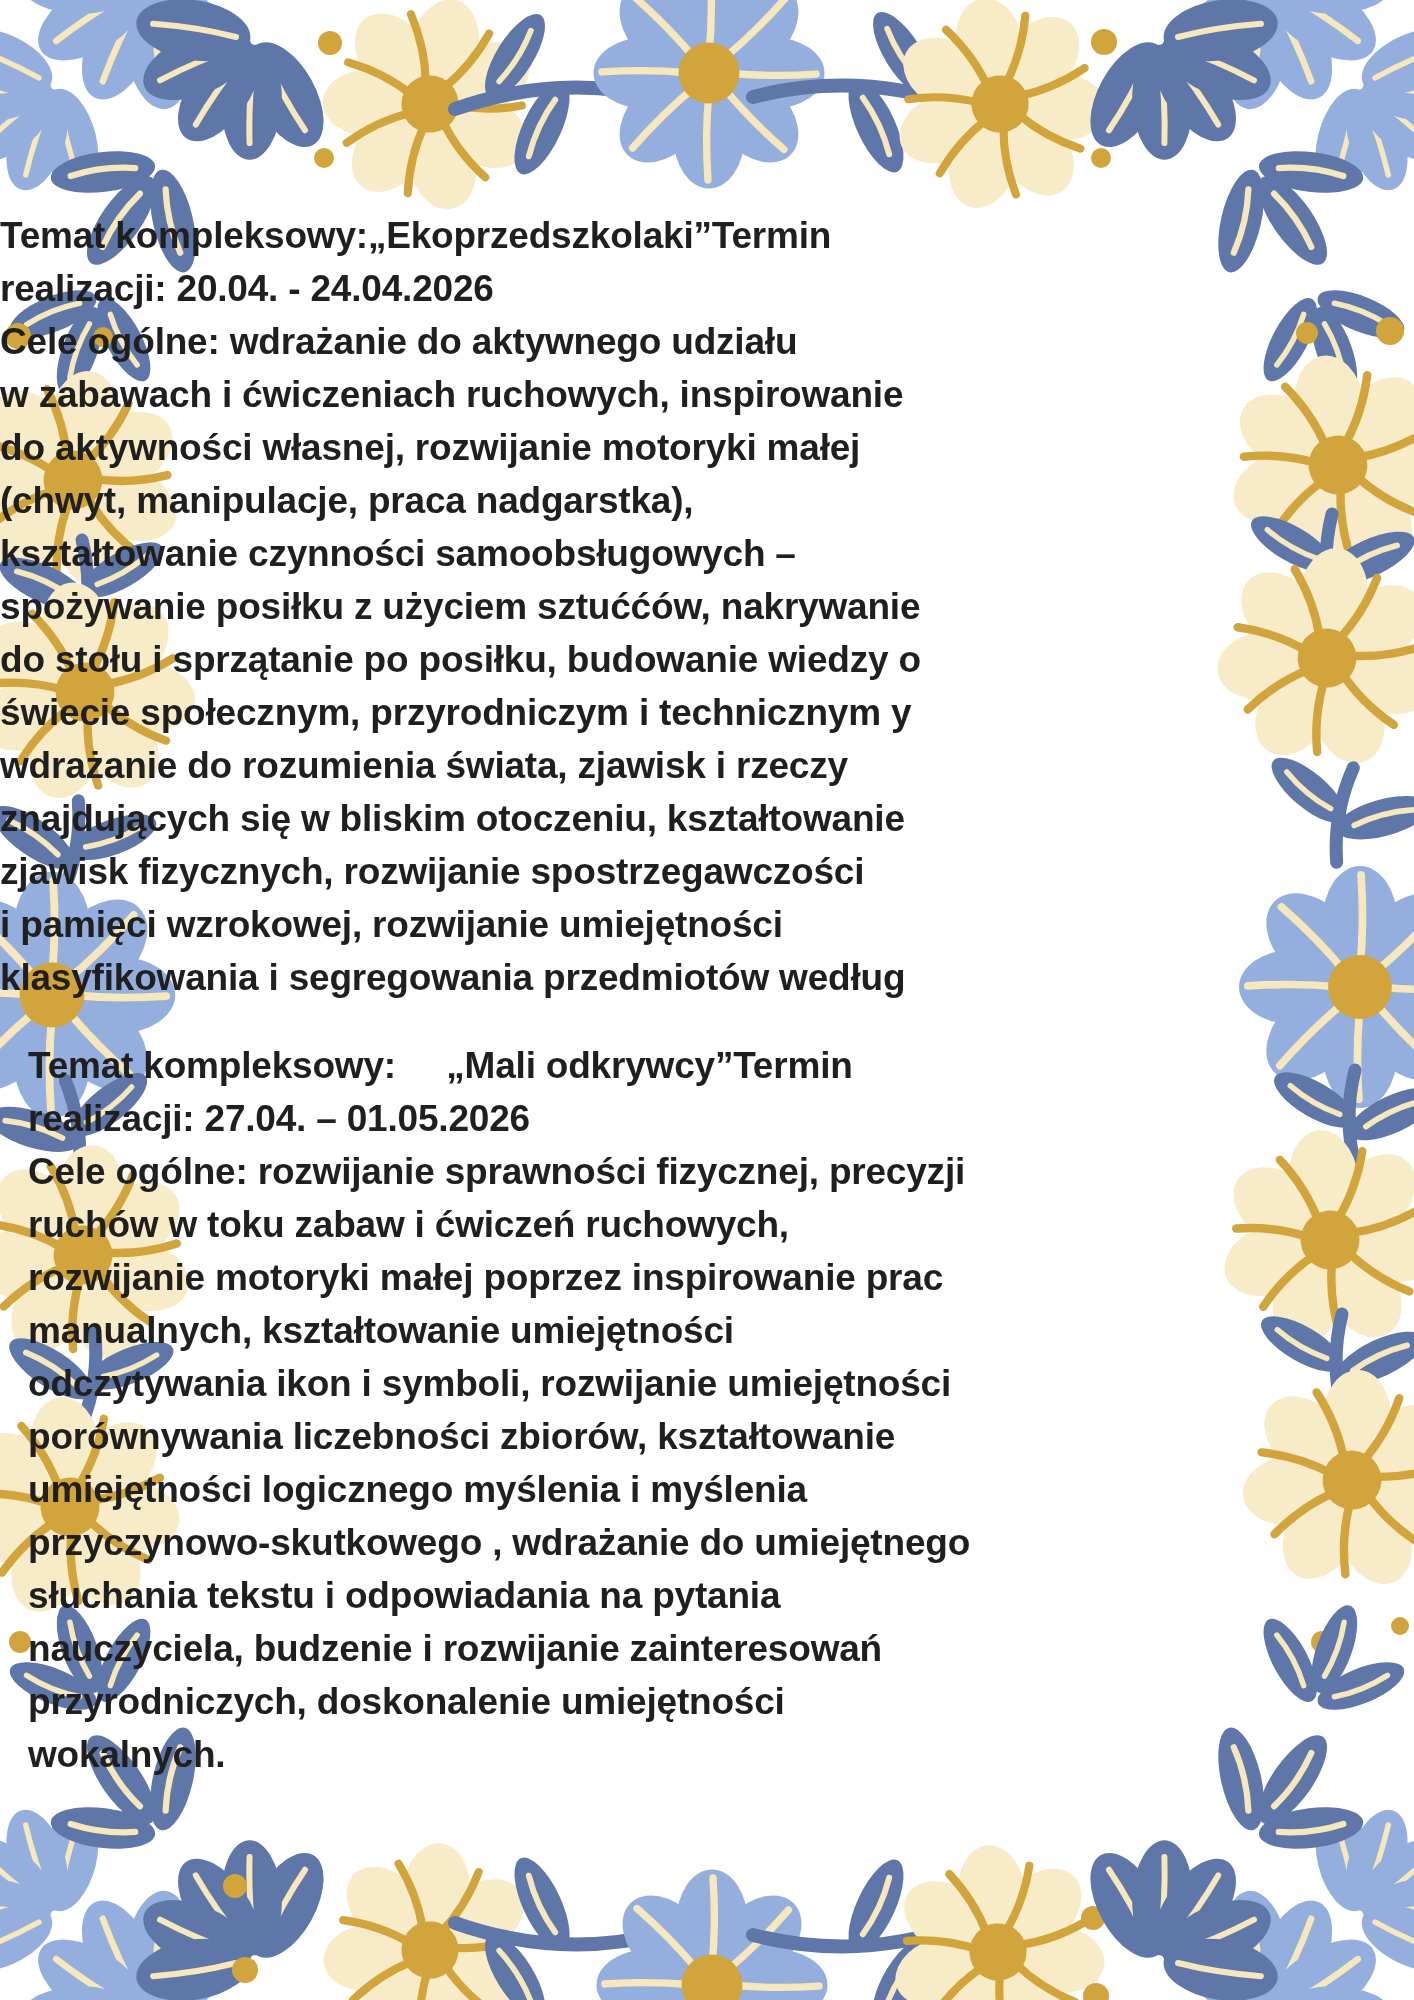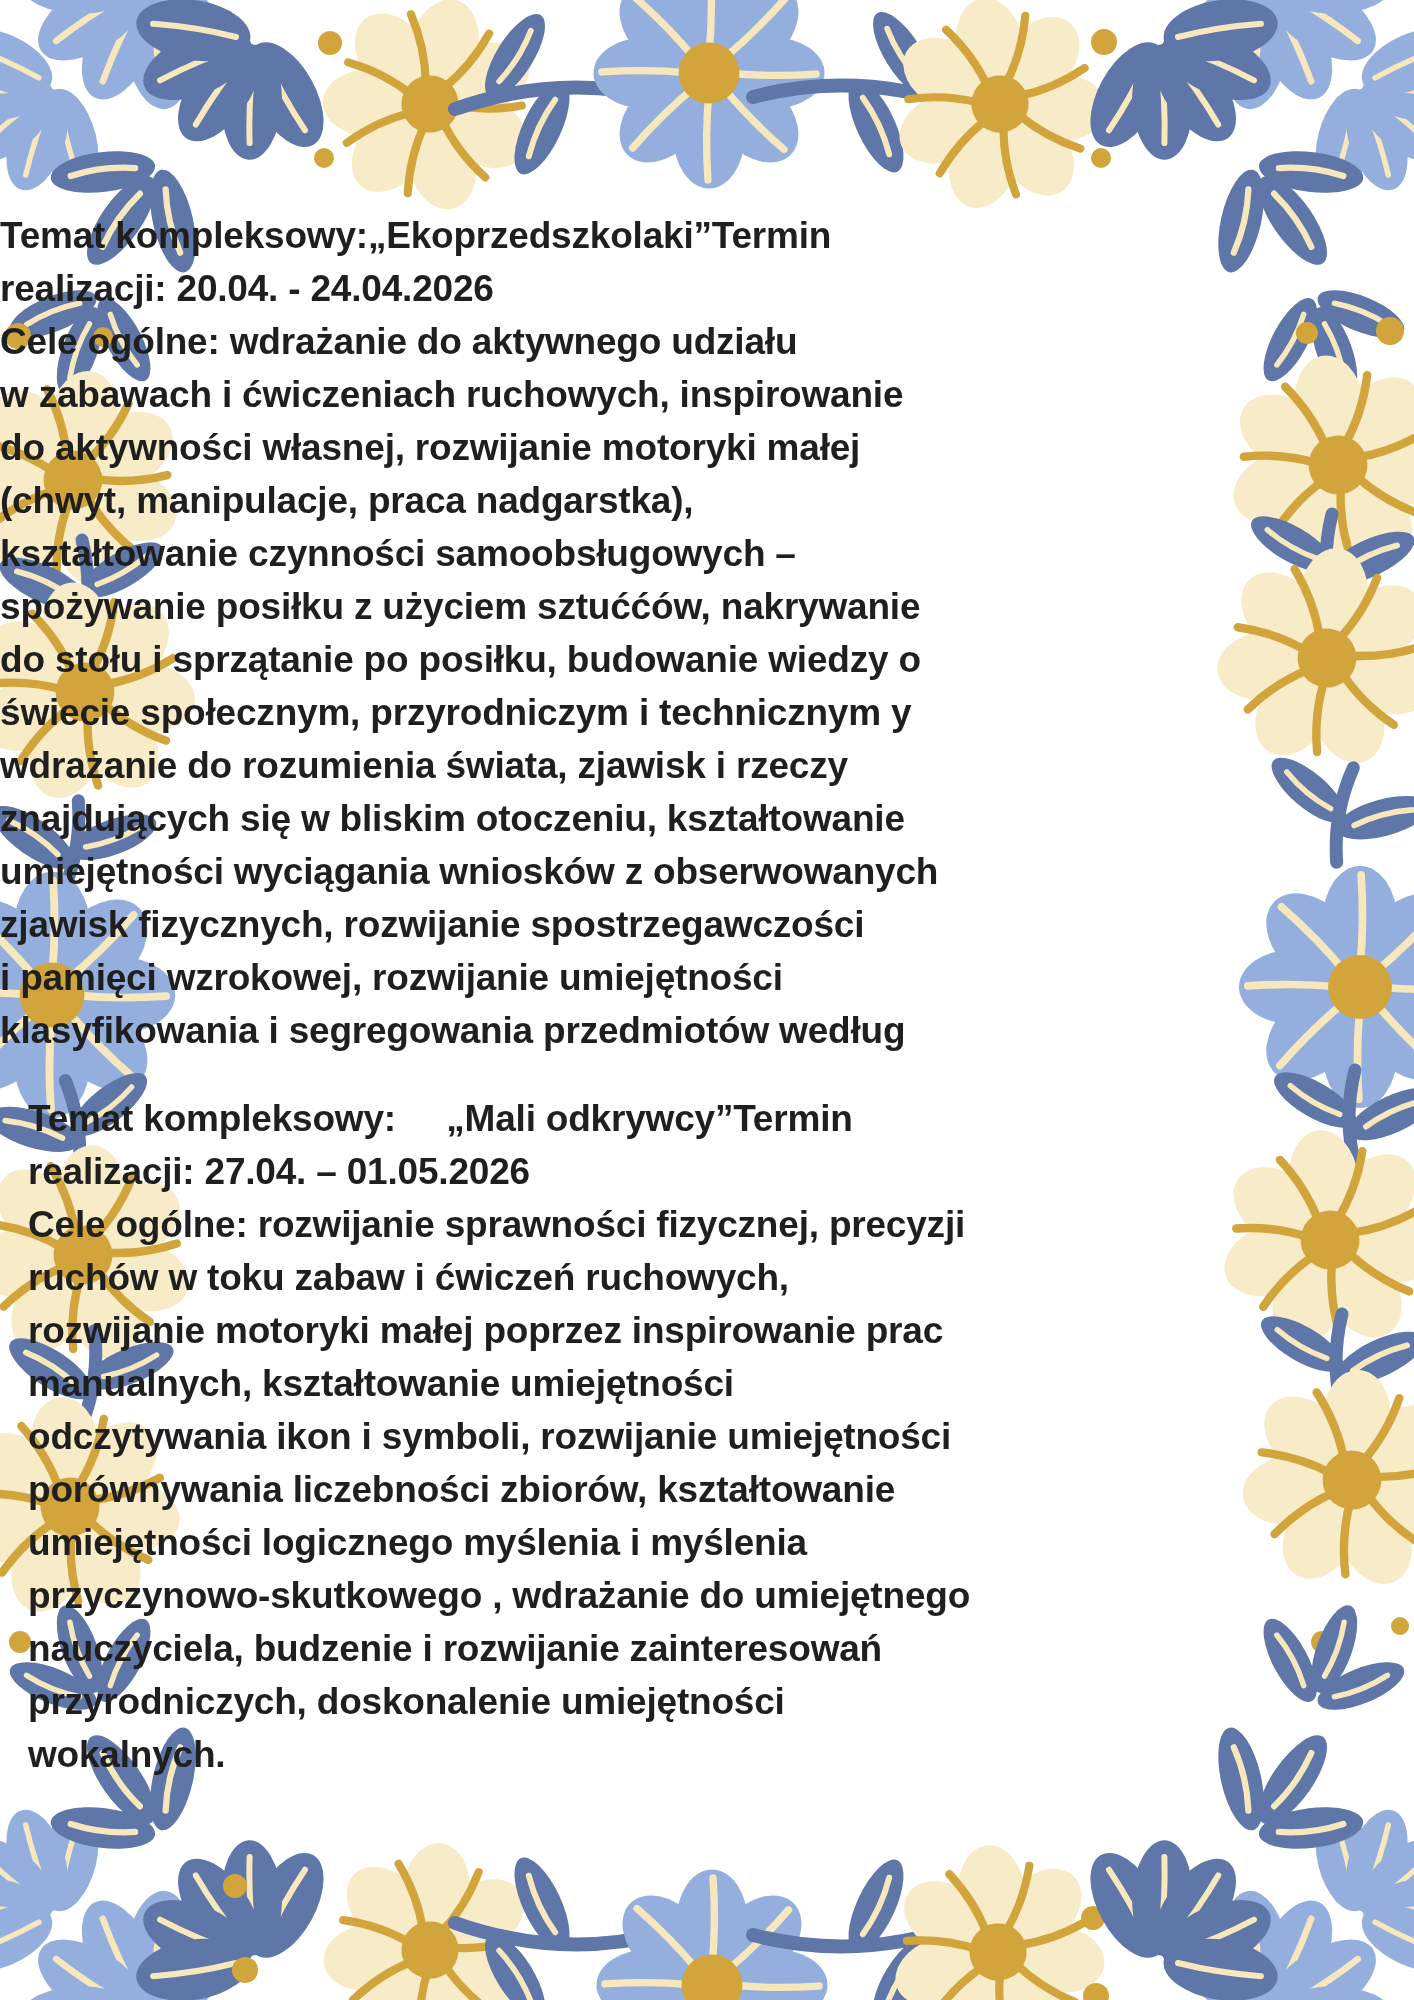--- a/index.html
+++ b/index.html
@@ -225,33 +225,33 @@
       <div class="line">Cele ogólne: wdrażanie do aktywnego udziału</div>
       <div class="line">w zabawach i ćwiczeniach ruchowych, inspirowanie</div>
       <div class="line">do aktywności własnej, rozwijanie motoryki małej</div>
       <div class="line">(chwyt, manipulacje, praca nadgarstka),</div>
       <div class="line">kształtowanie czynności samoobsługowych –</div>
       <div class="line">spożywanie posiłku z użyciem sztuććów, nakrywanie</div>
       <div class="line">do stołu i sprzątanie po posiłku, budowanie wiedzy o</div>
       <div class="line">świecie społecznym, przyrodniczym i technicznym y</div>
       <div class="line">wdrażanie do rozumienia świata, zjawisk i rzeczy</div>
       <div class="line">znajdujących się w bliskim otoczeniu, kształtowanie</div>
-      <div class="line">umiejętności wyciągania wniosków z obserwowanych</div>
       <div class="line">zjawisk fizycznych, rozwijanie spostrzegawczości</div>
       <div class="line">i pamięci wzrokowej, rozwijanie umiejętności</div>
       <div class="line">klasyfikowania i segregowania przedmiotów według</div>
     </section>
   <section class="para">
       <div class="line">Temat kompleksowy:&nbsp;&nbsp;&nbsp;&nbsp;&nbsp;„Mali odkrywcy”Termin</div>
       <div class="line">realizacji: 27.04. – 01.05.2026</div>
       <div class="line">Cele ogólne: rozwijanie sprawności fizycznej, precyzji</div>
       <div class="line">ruchów w toku zabaw i ćwiczeń ruchowych,</div>
       <div class="line">rozwijanie motoryki małej poprzez inspirowanie prac</div>
       <div class="line">manualnych, kształtowanie umiejętności</div>
       <div class="line">odczytywania ikon i symboli, rozwijanie umiejętności</div>
       <div class="line">porównywania liczebności zbiorów, kształtowanie</div>
       <div class="line">umiejętności logicznego myślenia i myślenia</div>
       <div class="line">przyczynowo-skutkowego , wdrażanie do umiejętnego</div>
+      <div class="line">słuchania tekstu i odpowiadania na pytania</div>
       <div class="line">nauczyciela, budzenie i rozwijanie zainteresowań</div>
       <div class="line">przyrodniczych, doskonalenie umiejętności</div>
       <div class="line">wokalnych.</div>
     </section>
 </main>
 
 </body></html>

